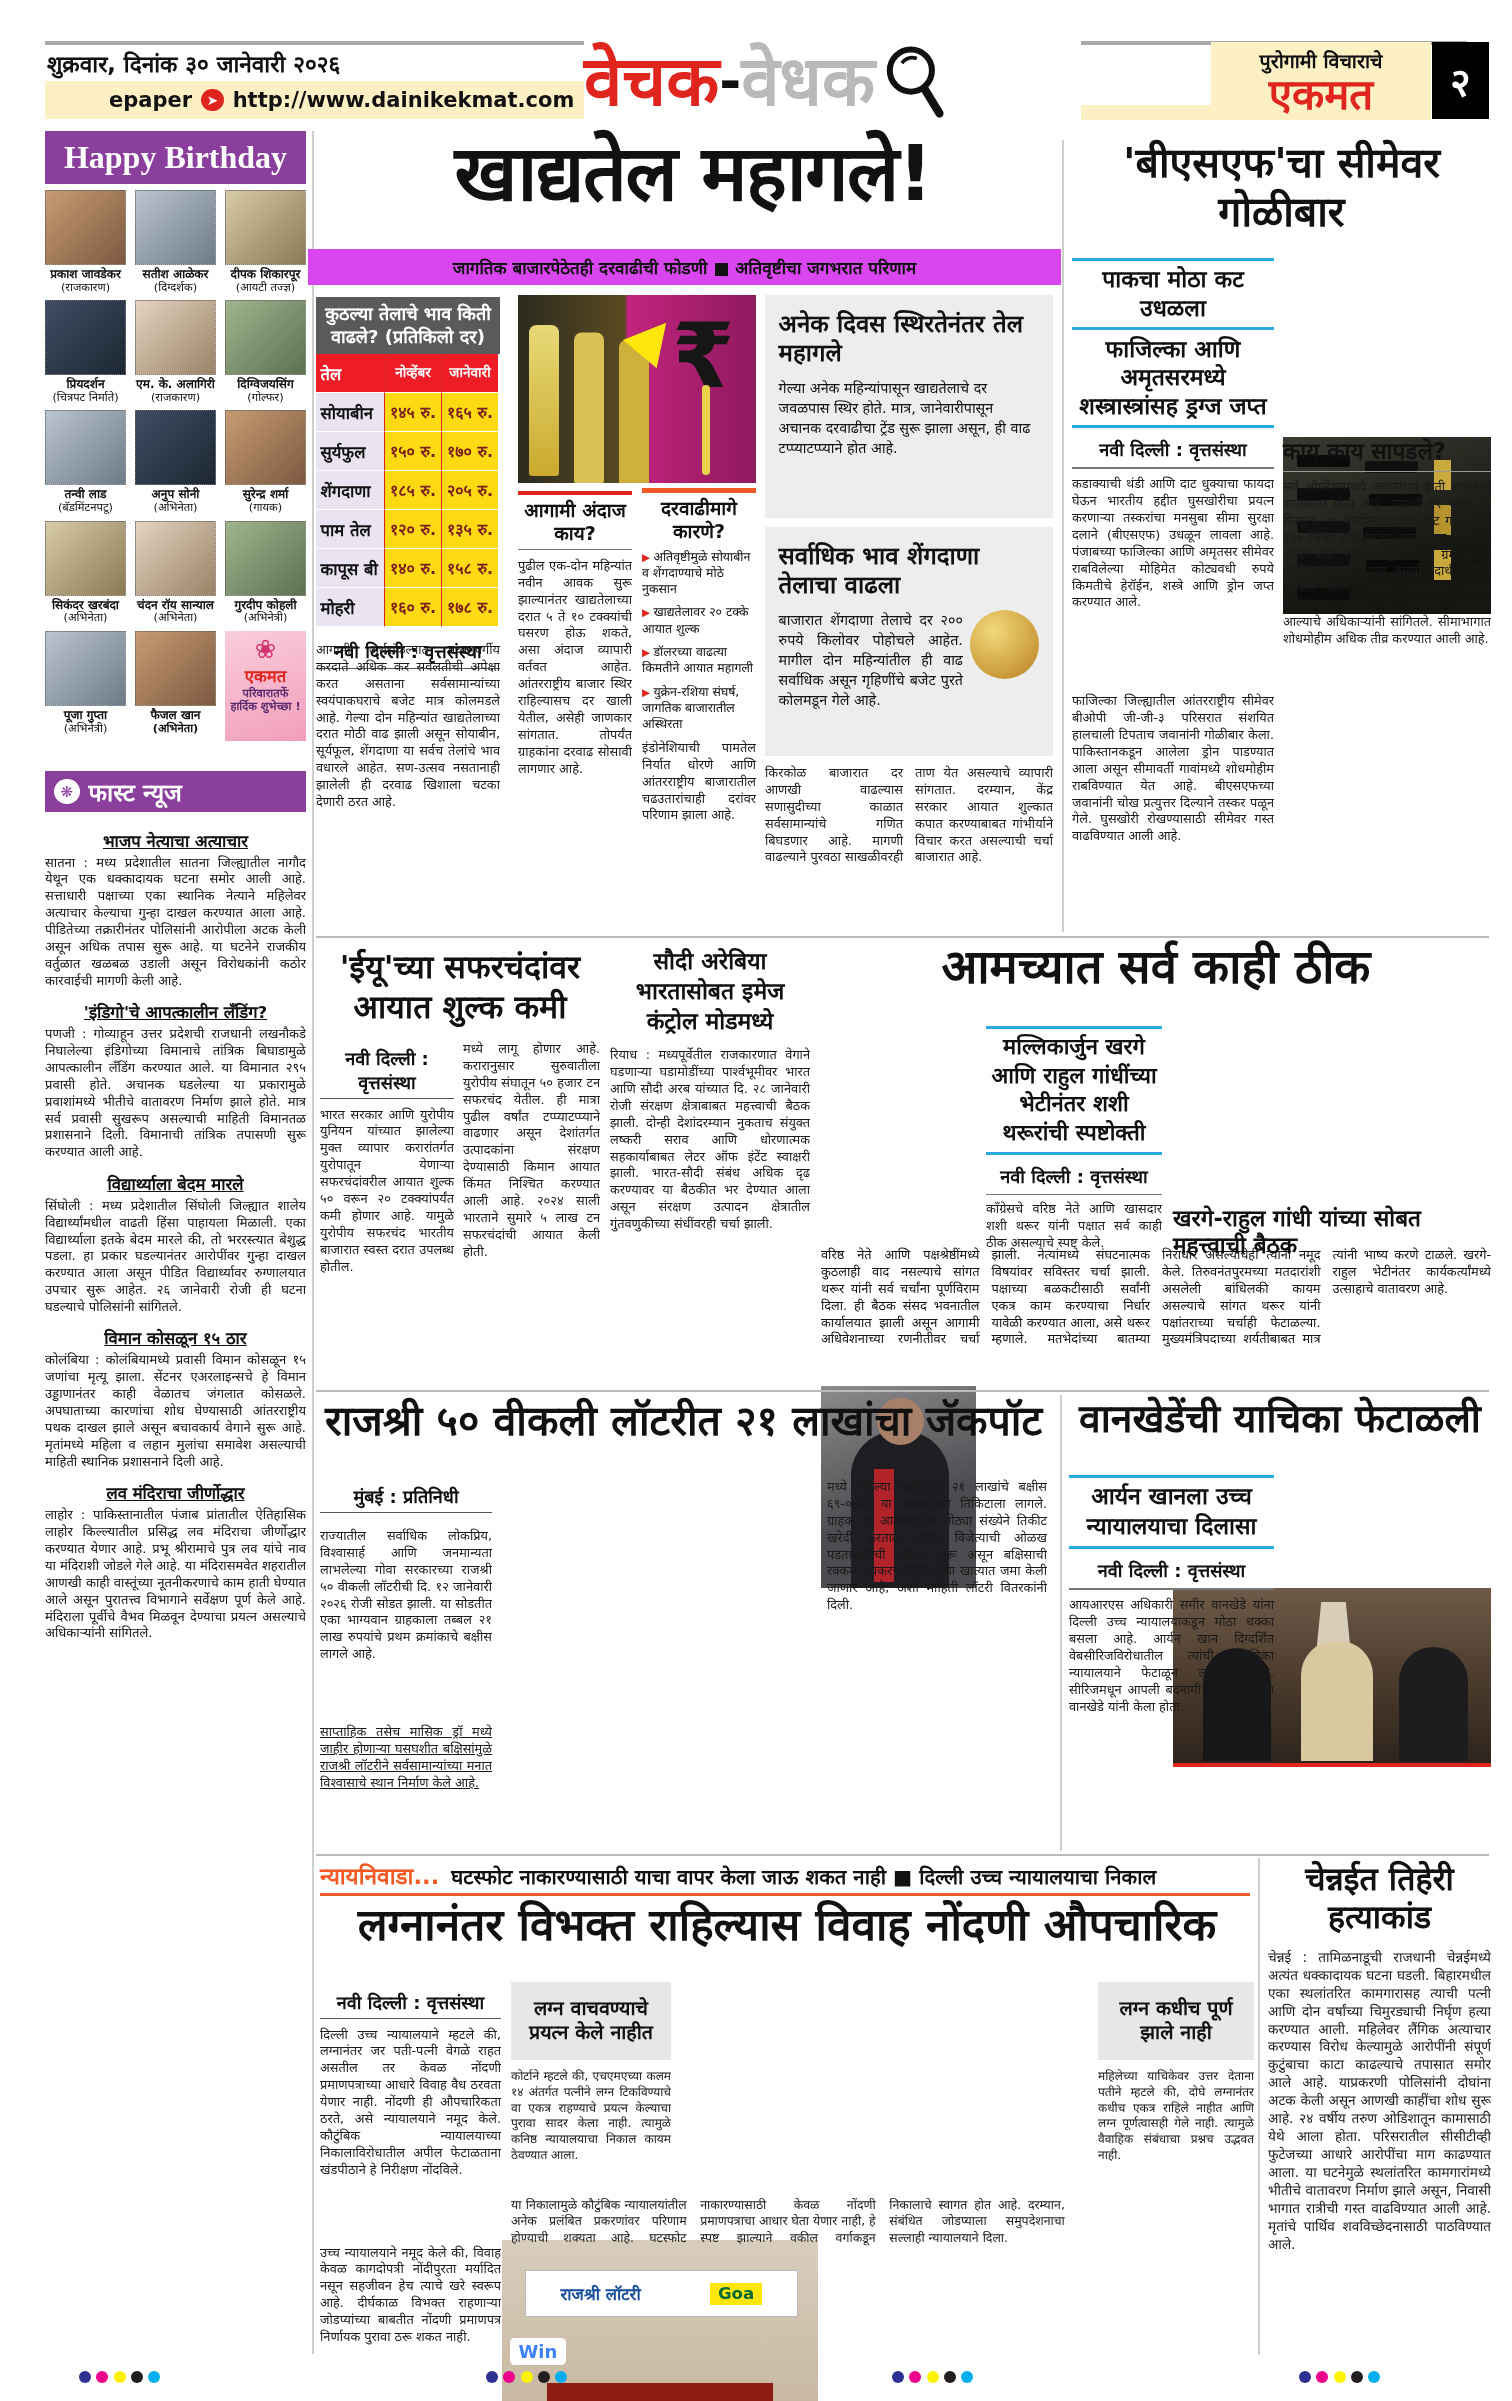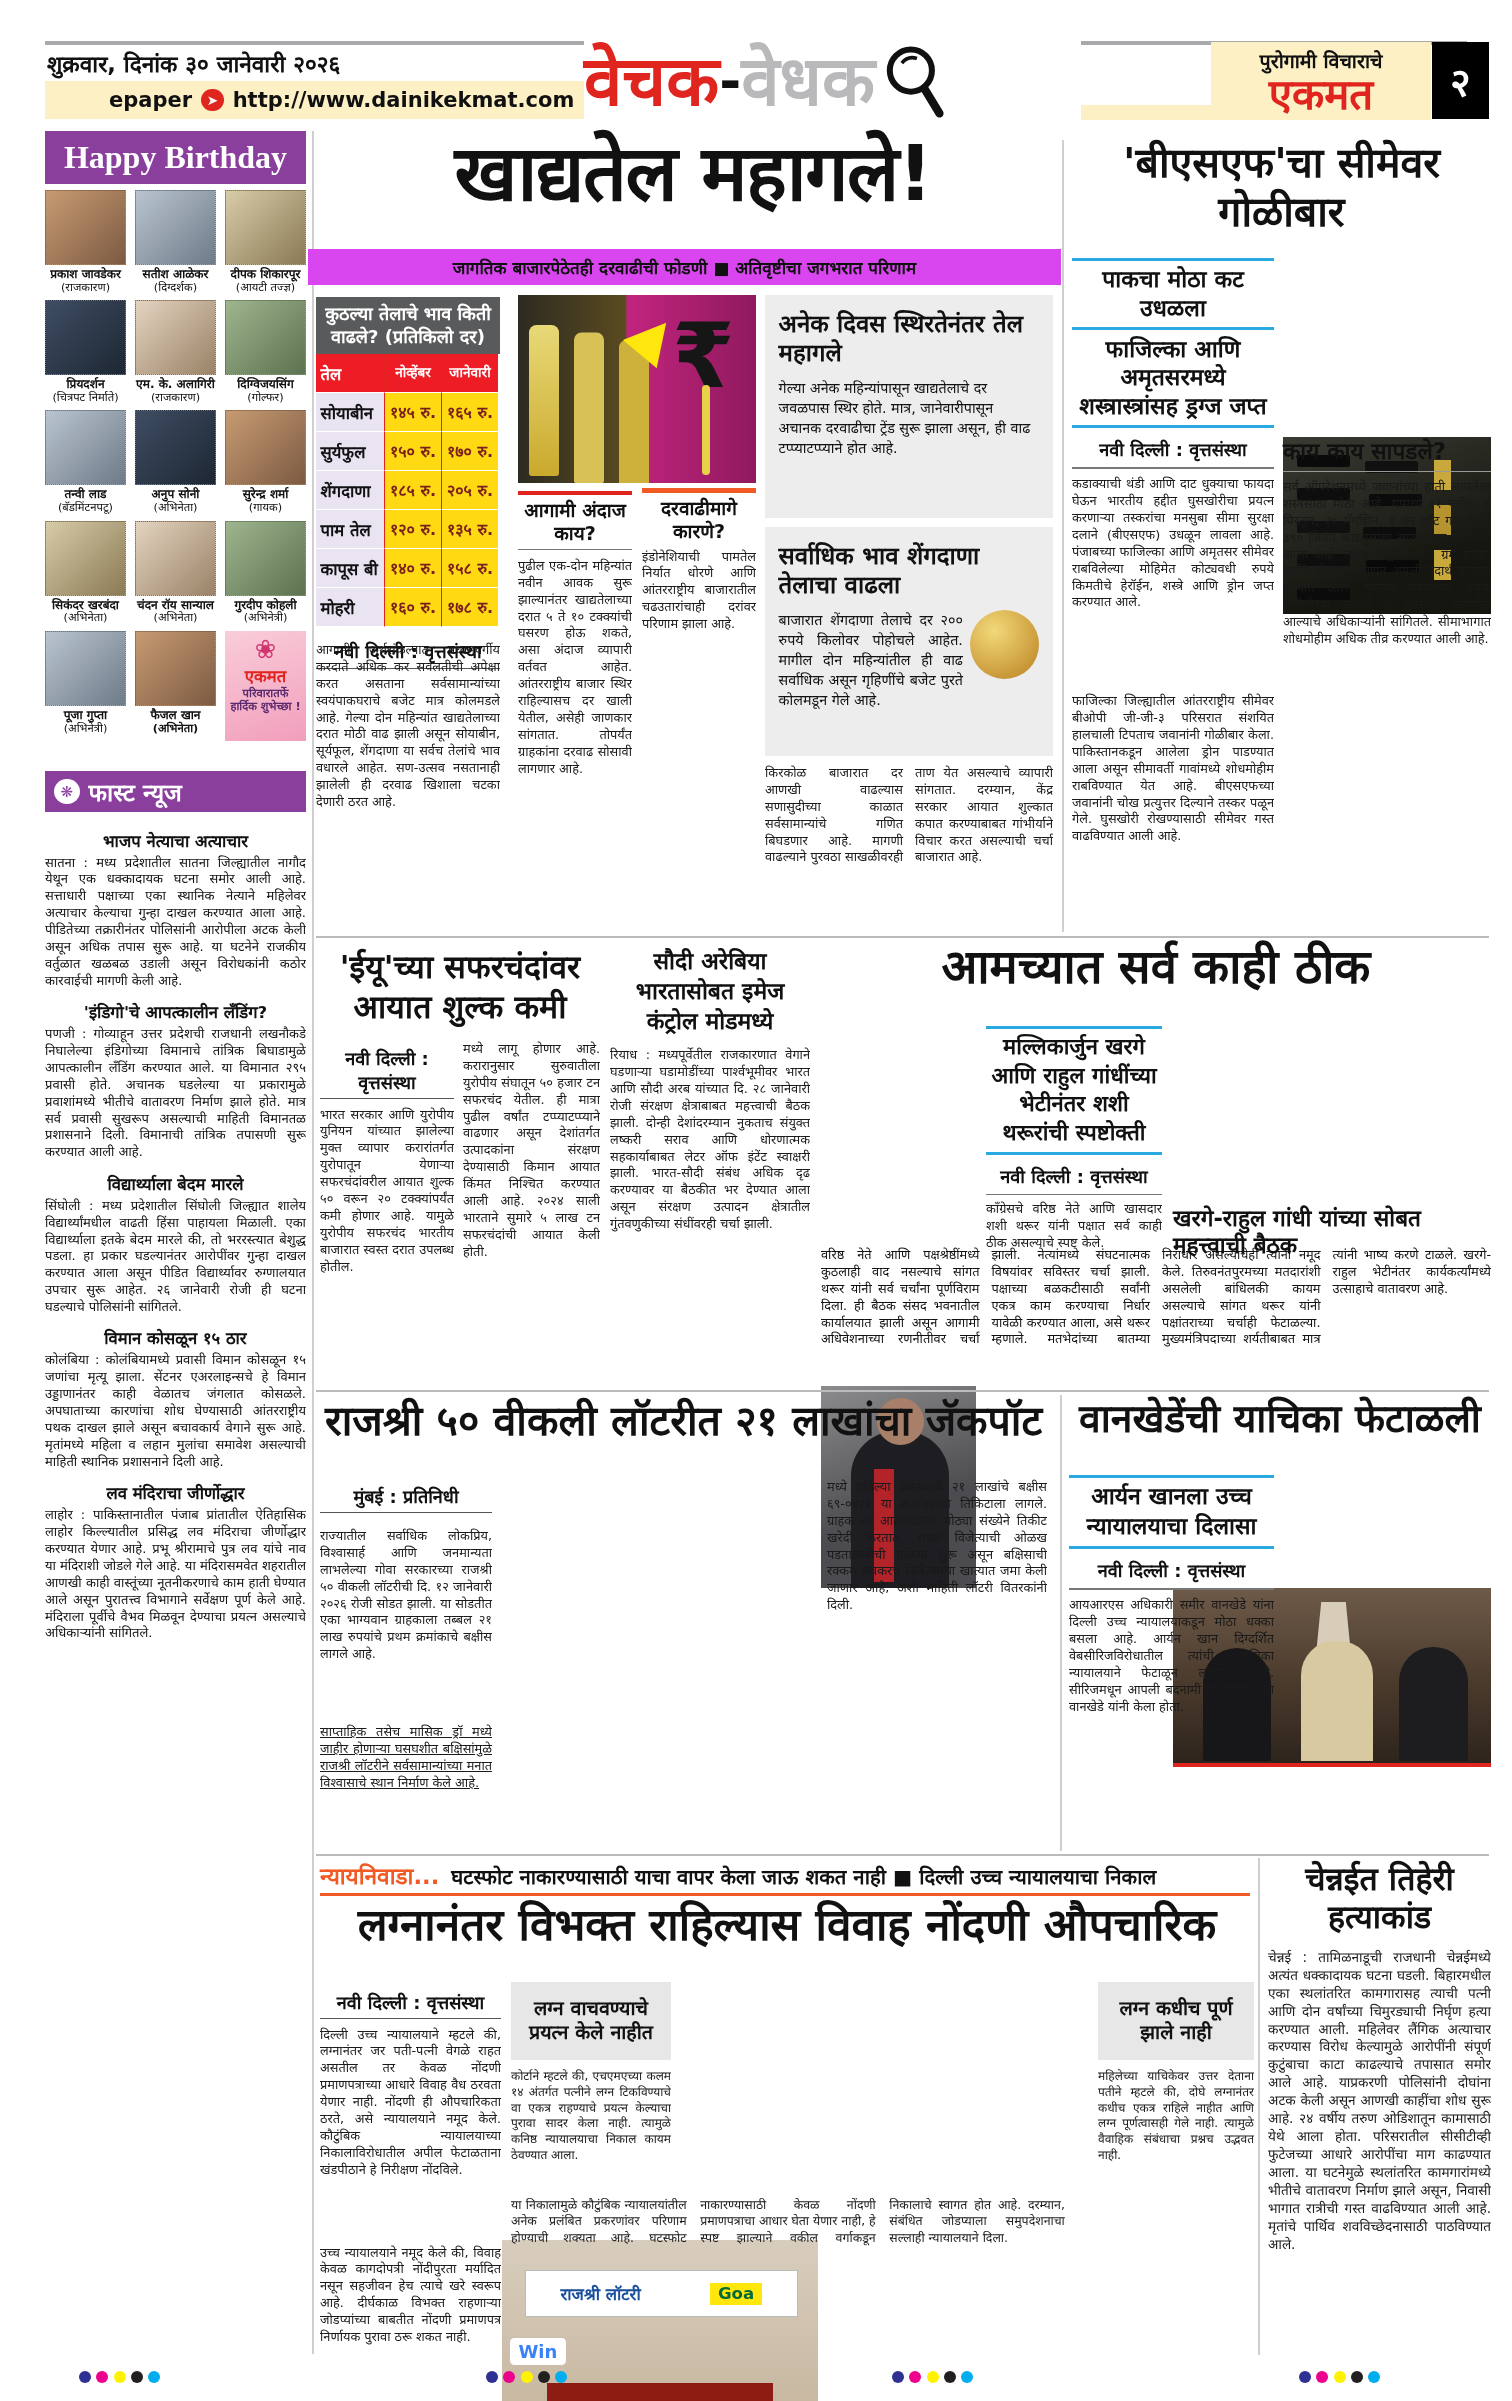--- a/index.html
+++ b/index.html
@@ -18,21 +18,21 @@
   .bday-cell{width:81px;}
   .bday-ph{width:81px;height:75px;border:1.5px dotted #777;box-sizing:border-box;}
   .bday-nm{font-size:12px;font-weight:bold;text-align:center;line-height:1.15;margin-top:3px;}
   .bday-rl{font-size:11.3px;text-align:center;line-height:1.1;}
   .g1{background:linear-gradient(135deg,#c79b72,#7c5a42);}
   .g2{background:linear-gradient(135deg,#b9c4cf,#6e7b88);}
   .g3{background:linear-gradient(135deg,#d8cba8,#8a7a55);}
   .g4{background:linear-gradient(135deg,#3f4d63,#1d2733);}
   .g5{background:linear-gradient(135deg,#e3d3c0,#9a8367);}
   .g6{background:linear-gradient(135deg,#9fb58f,#5c7250);}
-  .fast-item h3{font-size:16.6px;margin:10.5px 0 3px 0;text-align:center;}
+  .fast-item h3{font-size:16.6px;margin:10.5px 0 3px 0;text-align:center;text-decoration:underline;}
   .fast-item p{margin:0;font-size:13px;line-height:1.3;text-align:justify;}
   .tblrow{display:flex;}
   .tbl-name{width:68px;background:#e9e3f2;font-weight:bold;font-size:16.6px;padding:7.5px 4.5px;box-sizing:border-box;border-bottom:1.5px solid #fff;}
   .tbl-val{width:57px;background:#ffd911;color:#7a1f1f;font-weight:bold;font-size:16px;padding:7.5px 3px;box-sizing:border-box;border-bottom:1.5px solid #fff;border-left:1.5px solid #e0251f;text-align:center;}
   .bullets div{font-size:12.4px;line-height:1.3;margin-bottom:7.5px;text-align:left;}
   .bullets div::before{content:"▶ ";color:#e0251f;font-size:10.5px;}
   .dot{width:12px;height:12px;border-radius:50%;display:inline-block;margin-right:5.3px;}
 </style>
 </head>
 <body>
@@ -231,20 +231,26 @@
   </div>
 
   <div class="abs" style="left:518px;top:491px;width:114px;">
     <div style="height:3.8px;background:#e0251f;margin-bottom:4.5px;"></div>
     <div class="b ctr" style="font-size:19px;line-height:1.2;border-bottom:1.5px solid #777;padding-bottom:4.5px;">आगामी अंदाज काय?</div>
     <div class="body-txt" style="margin-top:7.5px;height:354px;">पुढील एक-दोन महिन्यांत नवीन आवक सुरू झाल्यानंतर खाद्यतेलाच्या दरात ५ ते १० टक्क्यांची घसरण होऊ शकते, असा अंदाज व्यापारी वर्तवत आहेत. आंतरराष्ट्रीय बाजार स्थिर राहिल्यासच दर खाली येतील, असेही जाणकार सांगतात. तोपर्यंत ग्राहकांना दरवाढ सोसावी लागणार आहे.</div>
   </div>
   <div class="abs" style="left:642px;top:488px;width:114px;">
     <div style="height:4.5px;background:#f15a24;margin-bottom:4.5px;"></div>
     <div class="b ctr" style="font-size:19px;line-height:1.2;padding-bottom:6px;">दरवाढीमागे कारणे?</div>
+    <div class="bullets">
+      <div>अतिवृष्टीमुळे सोयाबीन व शेंगदाण्याचे मोठे नुकसान</div>
+      <div>खाद्यतेलावर २० टक्के आयात शुल्क</div>
+      <div>डॉलरच्या वाढत्या किमतीने आयात महागली</div>
+      <div>युक्रेन-रशिया संघर्ष, जागतिक बाजारातील अस्थिरता</div>
+    </div>
     <div class="body-txt" style="height:136px;">इंडोनेशियाची पामतेल निर्यात धोरणे आणि आंतरराष्ट्रीय बाजारातील चढउतारांचाही दरांवर परिणाम झाला आहे.</div>
   </div>
 
   <div class="abs graybox" style="left:765px;top:295px;width:288px;height:223px;">
     <div class="gb-head">अनेक दिवस स्थिरतेनंतर तेल महागले</div>
     <div style="font-size:14.3px;line-height:1.4;">गेल्या अनेक महिन्यांपासून खाद्यतेलाचे दर जवळपास स्थिर होते. मात्र, जानेवारीपासून अचानक दरवाढीचा ट्रेंड सुरू झाला असून, ही वाढ टप्प्याटप्प्याने होत आहे.</div>
   </div>
   <div class="abs graybox" style="left:765px;top:527px;width:288px;height:229px;">
     <div class="gb-head">सर्वाधिक भाव शेंगदाणा तेलाचा वाढला</div>
     <div style="float:right;width:69px;height:69px;border-radius:50%;background:radial-gradient(circle at 35% 30%,#f2d979,#b97f1f);margin:0 0 6px 7.5px;"></div>

